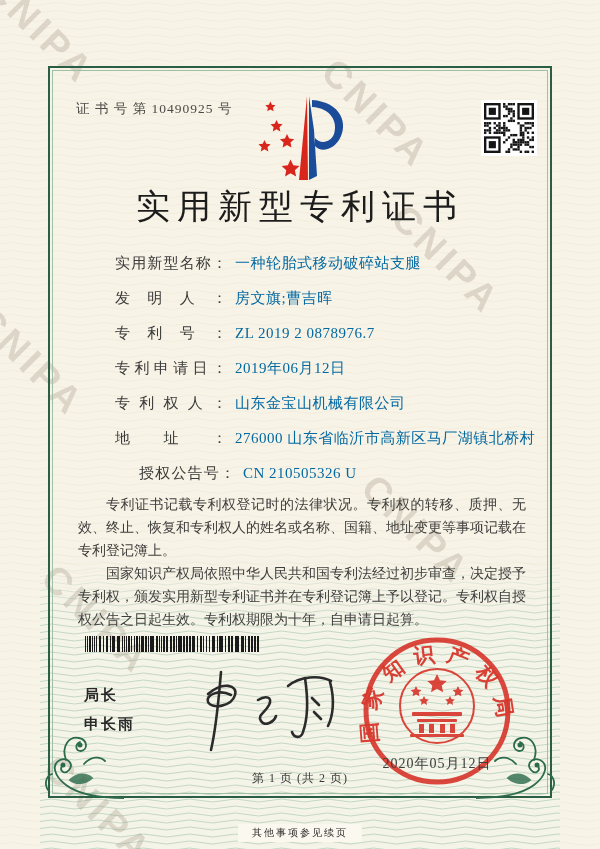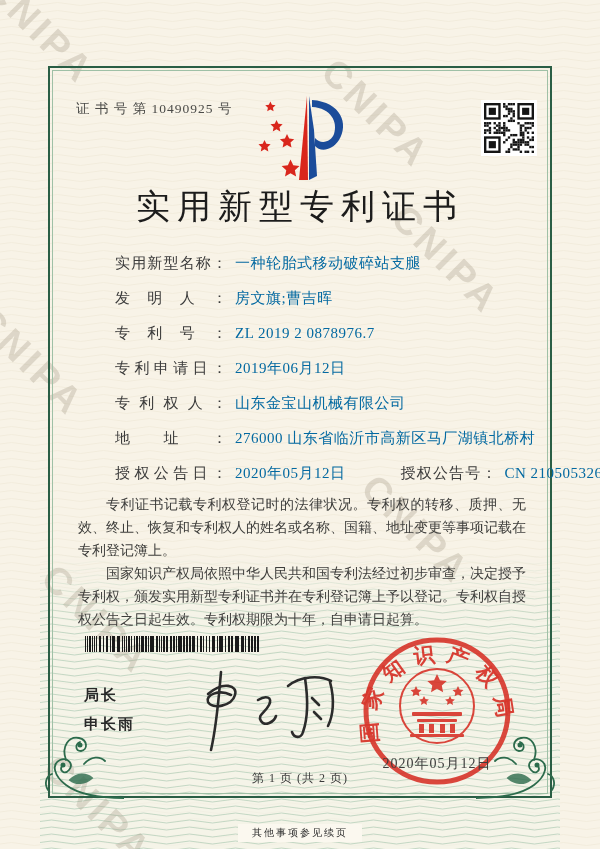--- a/index.html
+++ b/index.html
@@ -299,23 +299,20 @@
       <div class="frow">
         <span class="flabel">专利申请日：</span><span class="fval">2019年06月12日</span>
       </div>
       <div class="frow">
         <span class="flabel">专利权人：</span><span class="fval">山东金宝山机械有限公司</span>
       </div>
       <div class="frow">
         <span class="flabel">地址：</span><span class="fval">276000 山东省临沂市高新区马厂湖镇北桥村</span>
       </div>
       <div class="frow grant-row">
-        <span>
-          <span class="flabel">授权公告日：</span><span class="fval">2020年05月12日</span>
-        </span>
         <span class="grant-no">
           <span class="flabel">授权公告号：</span><span class="fval">CN 210505326 U</span>
         </span>
       </div>
     </div>
 
     <div class="body-text">
       <p>专利证书记载专利权登记时的法律状况。专利权的转移、质押、无效、终止、恢复和专利权人的姓名或名称、国籍、地址变更等事项记载在专利登记簿上。</p>
       <p>国家知识产权局依照中华人民共和国专利法经过初步审查，决定授予专利权，颁发实用新型专利证书并在专利登记簿上予以登记。专利权自授权公告之日起生效。专利权期限为十年，自申请日起算。</p>
     </div>

